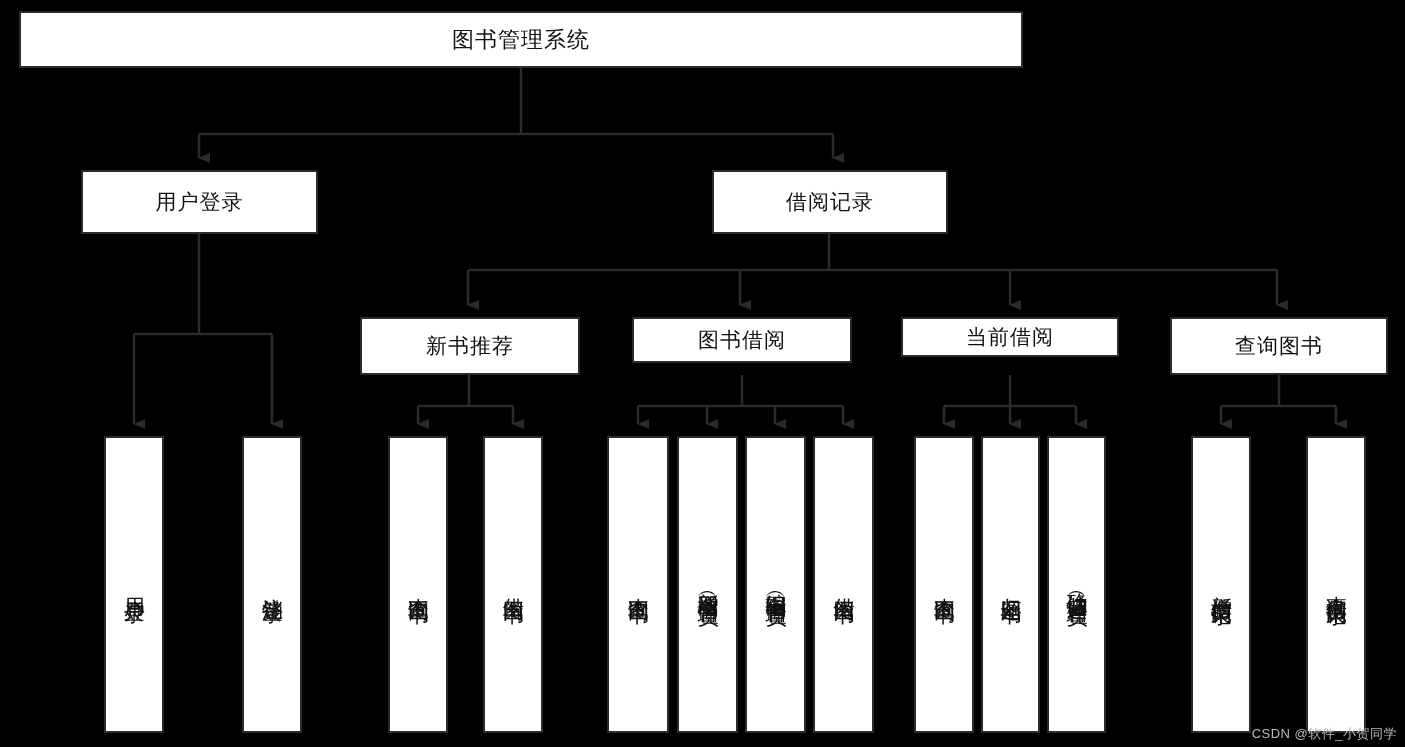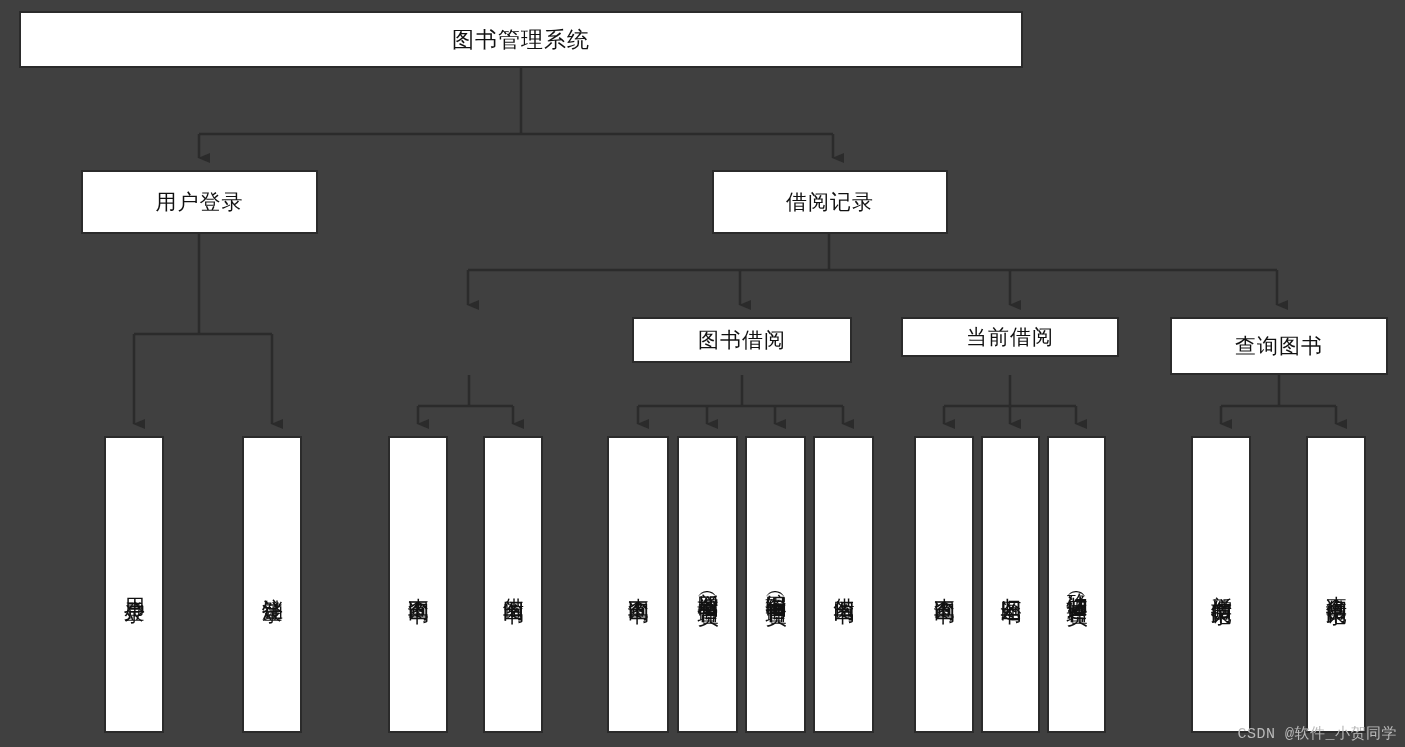--- a/index.html
+++ b/index.html
@@ -4,21 +4,21 @@
 <style>
   html,body{margin:0;padding:0;background:#ffffff;}
   body{
     font-family:"Liberation Sans","DejaVu Sans",sans-serif;
     color:#111111;
   }
   #canvas{
     position:relative;
     width:1405px;
     height:747px;
-    background:#404040;
+    background:#000000;
     overflow:hidden;
   }
   #edges{
     position:absolute;
     left:0;top:0;
     width:1405px;height:747px;
     pointer-events:none;
   }
   .node{
     position:absolute;
@@ -48,26 +48,25 @@
     font-size:21px;
     line-height:1.18;
     letter-spacing:2px;
     white-space:normal;
     max-height:285px;
   }
   .watermark{
     position:absolute;
     right:8px;
     bottom:4px;
-    font-size:15px;
+    font-size:13px;
     color:#b9b9b9;
     letter-spacing:0.5px;
     z-index:5;
     white-space:nowrap;
-    font-family:Liberation Mono, monospace;
   }
 </style>
 </head>
 <body>
 
 <div id="canvas">
 
   <svg id="edges" viewBox="0 0 1405 747" xmlns="http://www.w3.org/2000/svg">
     <defs>
       <marker id="arrow" viewBox="0 0 10 12" refX="5" refY="11" markerWidth="10" markerHeight="12" orient="auto-start-reverse" markerUnits="userSpaceOnUse">
@@ -123,20 +122,23 @@
   </div>
 
   <div class="node" style="left:81px;top:170px;width:237px;height:64px;">
     <span class="label">用户登录</span>
   </div>
 
   <div class="node" style="left:712px;top:170px;width:236px;height:64px;">
     <span class="label">借阅记录</span>
   </div>
 
+  <div class="node" style="left:360px;top:317px;width:220px;height:58px;">
+    <span class="label">新书推荐</span>
+  </div>
 
   <div class="node" style="left:632px;top:317px;width:220px;height:46px;">
     <span class="label">图书借阅</span>
   </div>
 
   <div class="node" style="left:901px;top:317px;width:218px;height:40px;text-align:center;">
     <span class="label">当前借阅</span>
   </div>
 
   <div class="node" style="left:1170px;top:317px;width:218px;height:58px;">

